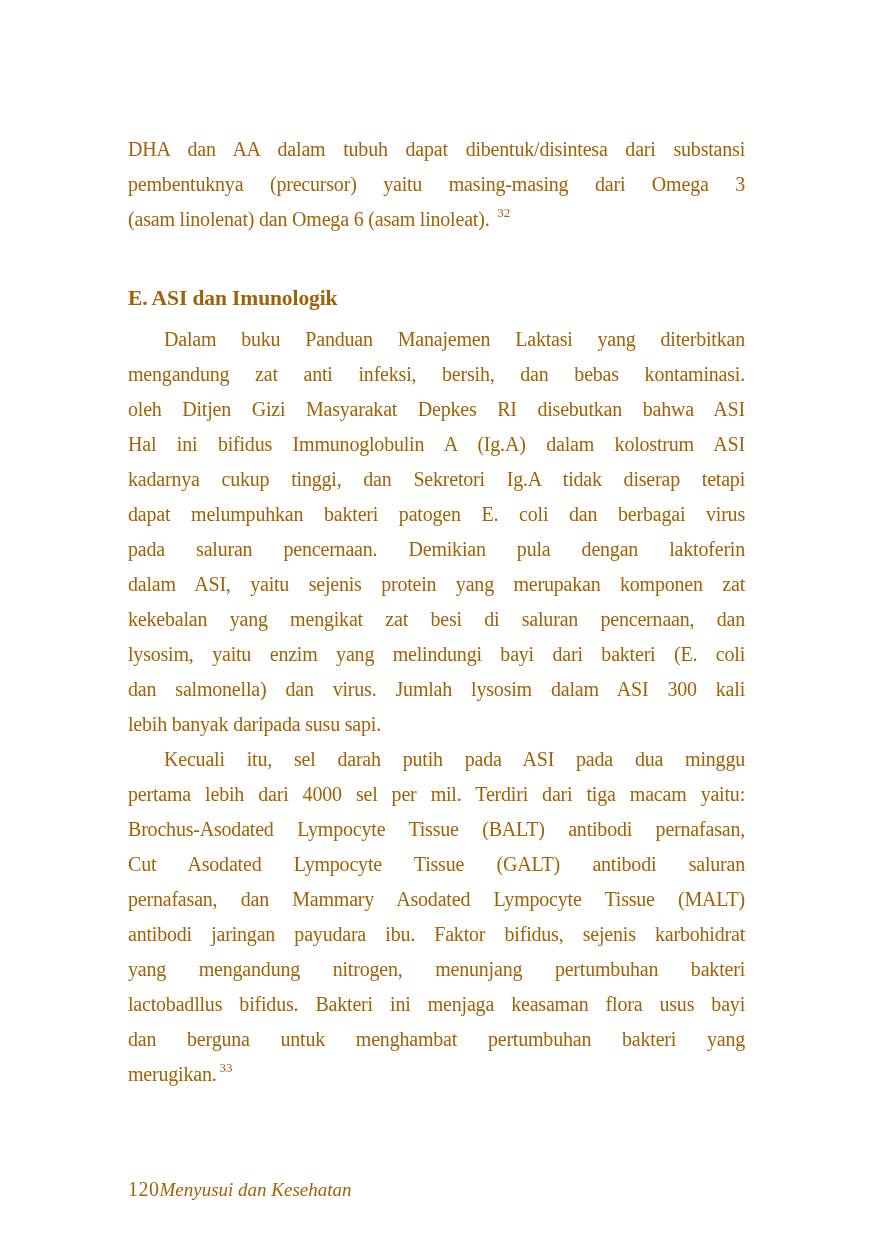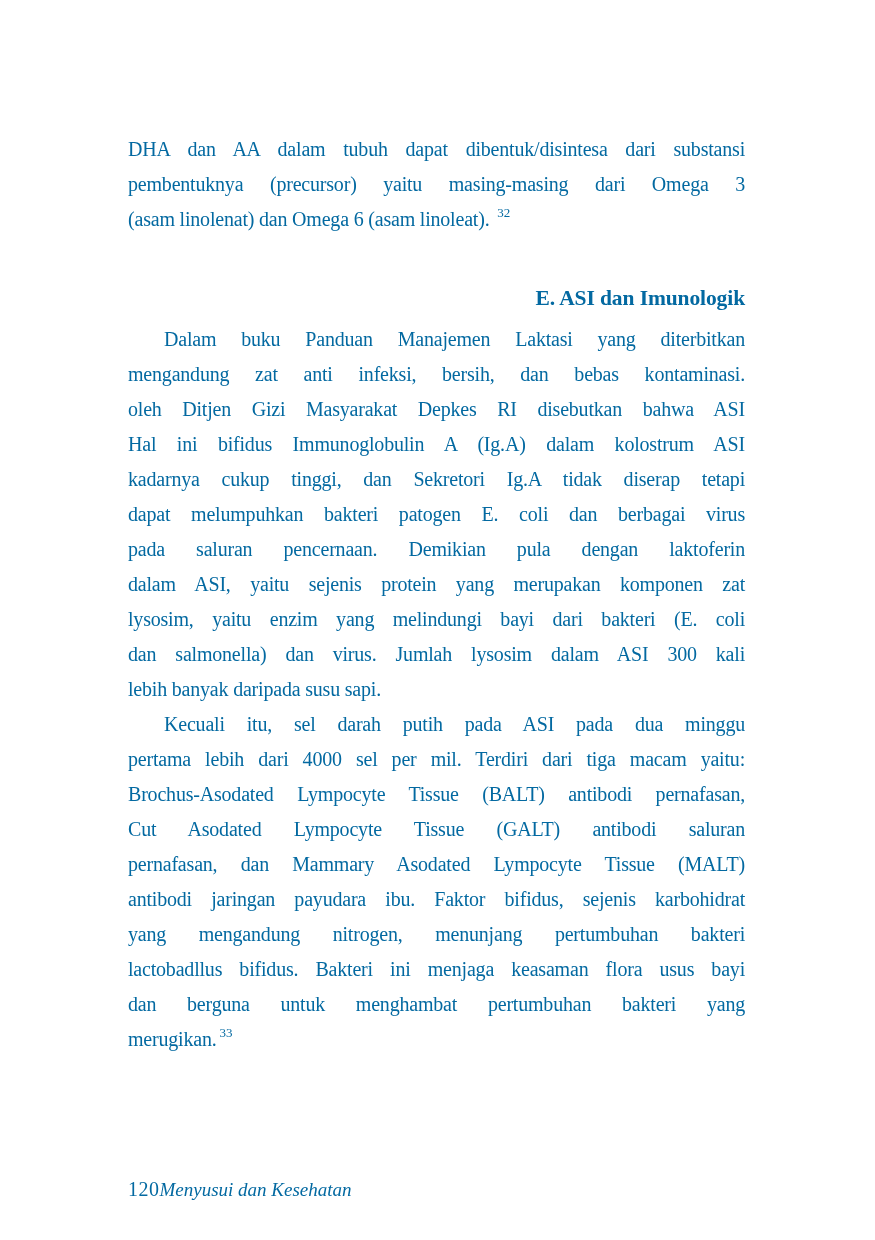--- a/index.html
+++ b/index.html
@@ -7,21 +7,21 @@
     padding: 0;
     background: #ffffff;
   }
   #page {
     position: relative;
     width: 875px;
     height: 1240px;
     background: #ffffff;
     overflow: hidden;
     font-family: "Liberation Serif", "DejaVu Serif", serif;
-    color: #0369a1;
+    color: #a16207;
   }
   #content {
     position: absolute;
     left: 128px;
     top: 132px;
     width: 617px;
     font-size: 20px;
     line-height: 35px;
     letter-spacing: -0.2px;
   }
@@ -47,21 +47,21 @@
     margin-left: 3px;
     line-height: 0;
   }
   .heading {
     font-weight: bold;
     font-size: 21.5px;
     line-height: 35px;
     margin-top: 44px;
     margin-bottom: 6px;
     letter-spacing: -0.1px;
-    text-align: right;
+    text-align: left;
   }
   #footer {
     position: absolute;
     left: 128px;
     right: 130px;
     top: 1178px;
     display: flex;
     justify-content: flex-start;
     align-items: baseline;
   }
@@ -87,20 +87,21 @@
       <div class="heading">E. ASI dan Imunologik</div>
       <div class="para">
         <div class="line indent"><span>Dalam buku </span><span class="i">Panduan Manajemen Laktasi</span><span> yang diterbitkan</span></div>
         <div class="line"><span>mengandung zat anti infeksi, bersih, dan bebas kontaminasi.</span></div>
         <div class="line"><span>oleh Ditjen Gizi Masyarakat Depkes RI disebutkan bahwa ASI</span></div>
         <div class="line"><span>Hal ini bifidus </span><span class="i">Immunoglobulin A</span><span> (Ig.A) dalam kolostrum ASI</span></div>
         <div class="line"><span>kadarnya cukup tinggi, dan </span><span class="i">Sekretori Ig.A</span><span> tidak diserap tetapi</span></div>
         <div class="line"><span>dapat melumpuhkan bakteri patogen E. coli dan berbagai virus</span></div>
         <div class="line"><span>pada saluran pencernaan. Demikian pula dengan laktoferin</span></div>
         <div class="line"><span>dalam ASI, yaitu sejenis protein yang merupakan komponen zat</span></div>
+        <div class="line"><span>kekebalan yang mengikat zat besi di saluran pencernaan, dan</span></div>
         <div class="line"><span class="i">lysosim</span><span>, yaitu enzim yang melindungi bayi dari bakteri (E. coli</span></div>
         <div class="line"><span>dan salmonella) dan virus. Jumlah </span><span class="i">lysosim</span><span> dalam ASI 300 kali</span></div>
         <div class="line last"><span>lebih banyak daripada susu sapi.</span></div>
       </div>
       <div class="para">
         <div class="line indent"><span>Kecuali itu, sel darah putih pada ASI pada dua minggu</span></div>
         <div class="line"><span>pertama lebih dari 4000 sel per mil. Terdiri dari tiga macam yaitu:</span></div>
         <div class="line"><span class="i">Brochus-Asodated Lympocyte Tissue</span><span> (BALT) antibodi pernafasan,</span></div>
         <div class="line"><span class="i">Cut Asodated Lympocyte Tissue</span><span> (GALT) antibodi saluran</span></div>
         <div class="line"><span>pernafasan, dan </span><span class="i">Mammary Asodated Lympocyte Tissue</span><span> (MALT)</span></div>

